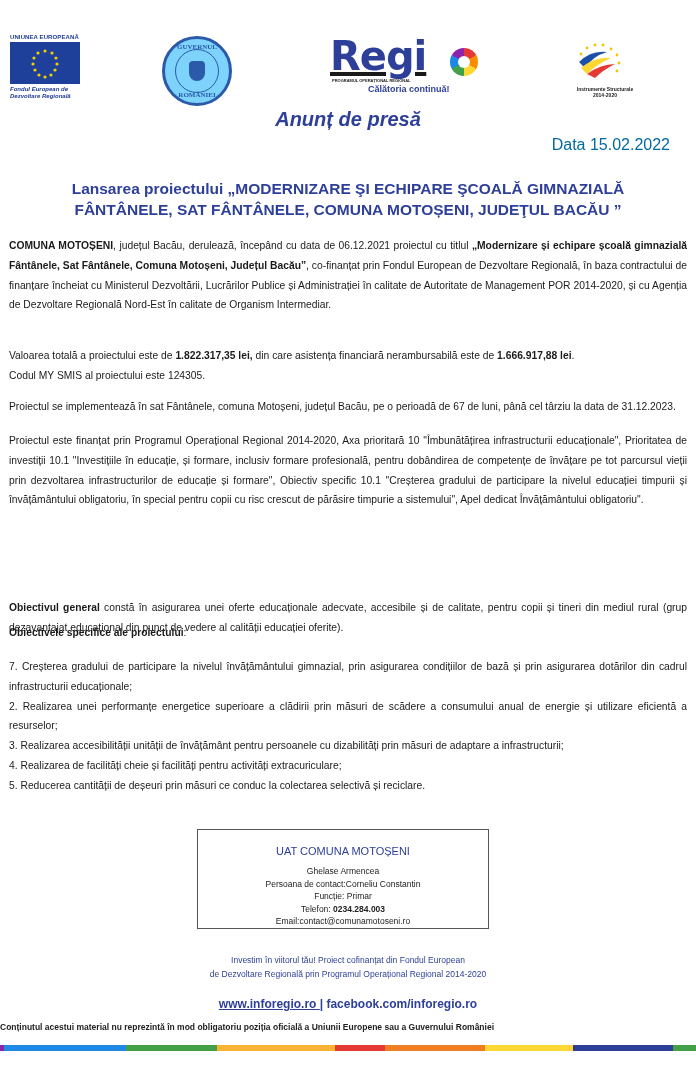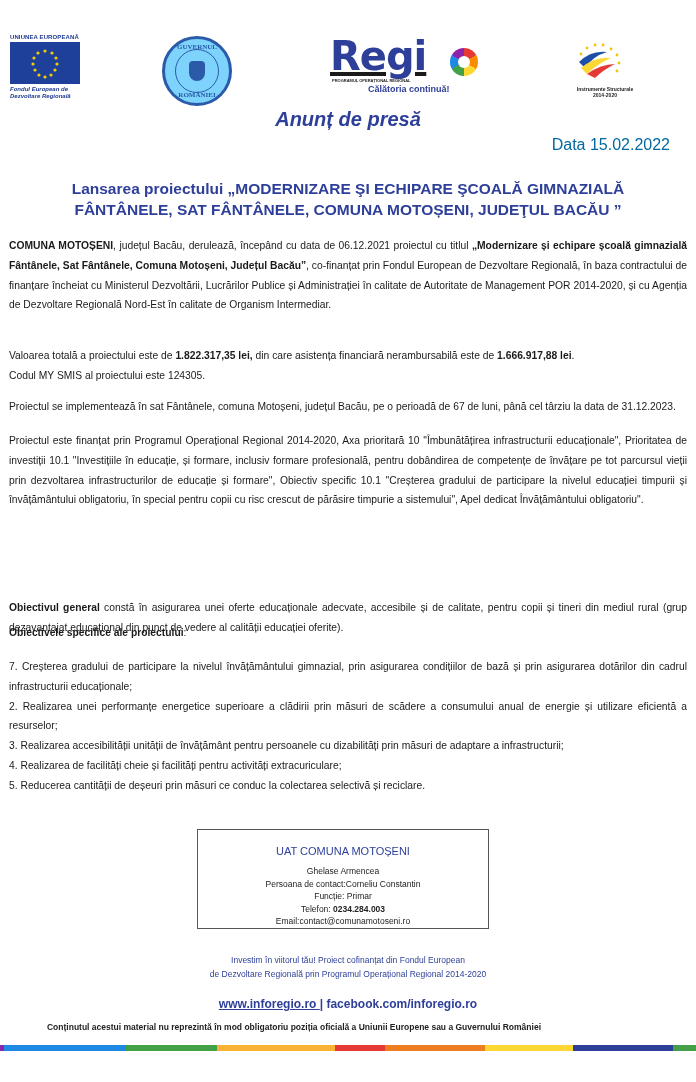--- a/index.html
+++ b/index.html
@@ -31,21 +31,21 @@
 
   .p { left: 9px; width: 678px; font-size: 10.3px; line-height: 19.8px; text-align: justify; color: #1a1a1a; }
   .p b { font-weight: bold; }
   .box { left: 197px; top: 829px; width: 292px; height: 100px; border: 1px solid #555; box-sizing: border-box; text-align: center; }
   .box-title { font-size: 11px; font-weight: normal; color: #2d3f99; margin-top: 15px; }
   .box-line { font-size: 8.5px; line-height: 12.5px; color: #222; }
   .box-gap { height: 8px; }
   .invest { left: 0; width: 696px; top: 953px; text-align: center; font-size: 8.5px; line-height: 14px; color: #2d3f99; }
   .links { left: 0; width: 696px; top: 997px; text-align: center; font-size: 12px; font-weight: bold; color: #2d3f99; }
   .links a { color: #2d3f99; text-decoration: underline; }
-  .disclaimer { left: 0; width: 588px; top: 1022px; text-align: center; font-size: 8.5px; font-weight: bold; color: #222; }
+  .disclaimer { left: 0; width: 588px; top: 1022px; text-align: left; font-size: 8.5px; font-weight: bold; color: #222; }
   .stripe { left: 0; top: 1045px; width: 696px; height: 6px; display: flex; }
   .stripe div { height: 6px; }
 </style>
 </head>
 <body>
 
 <div class="abs eu-logo">
   <div class="eu-top">UNIUNEA EUROPEANĂ</div>
   <div class="eu-flag">
     <svg width="70" height="42" viewBox="0 0 70 42">

